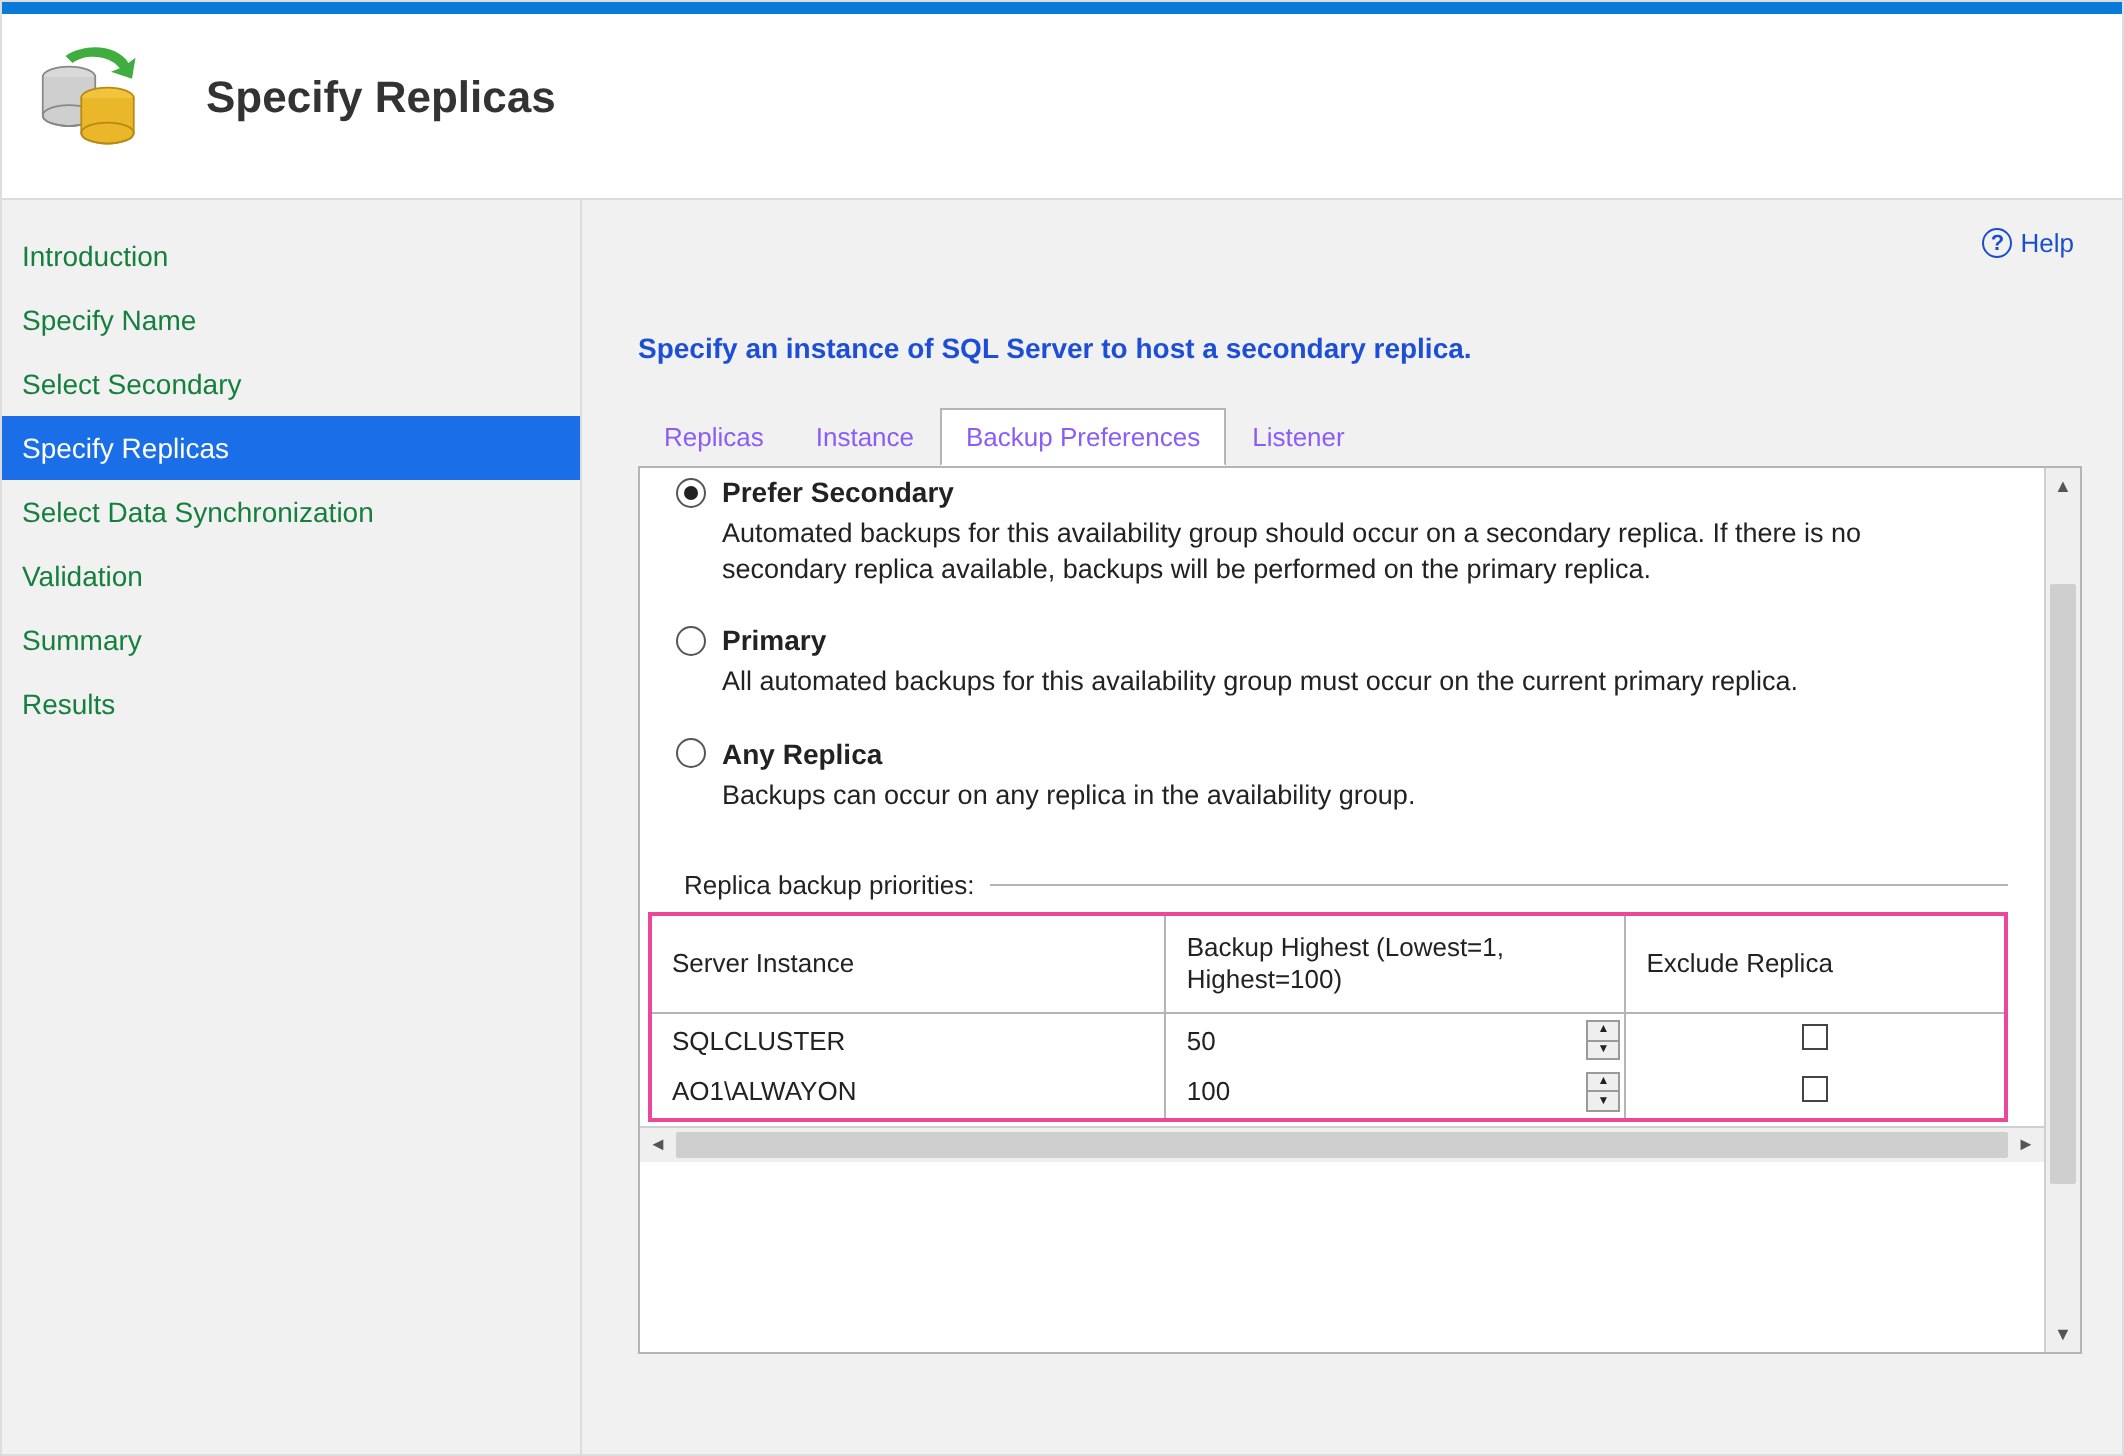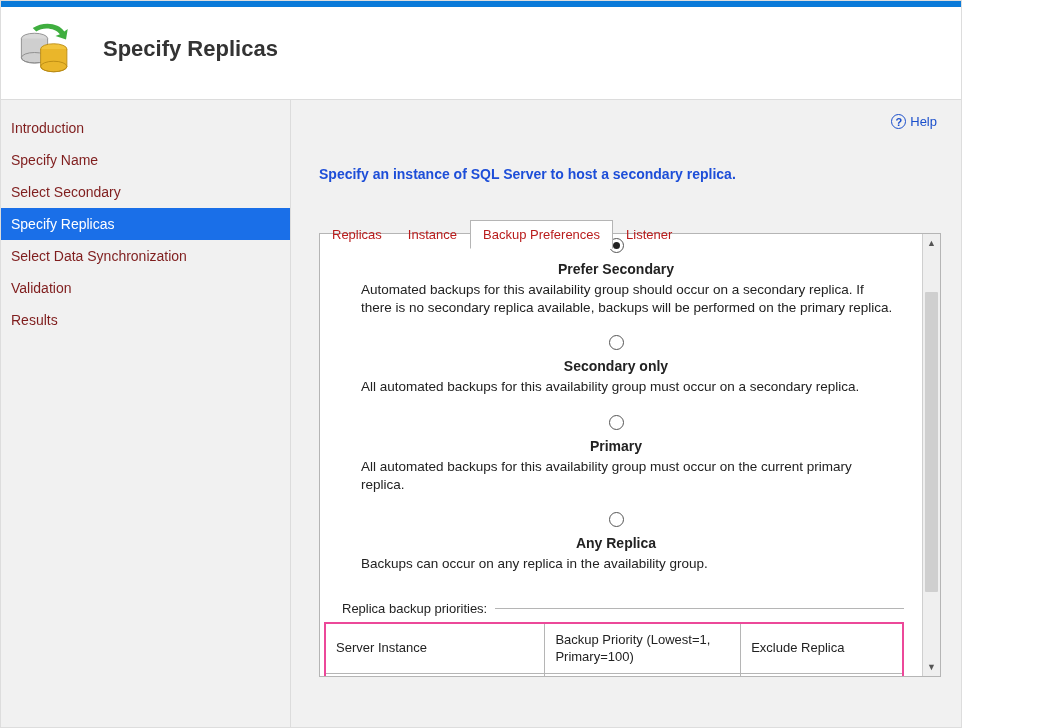--- a/index.html
+++ b/index.html
@@ -1,38 +1,38 @@
 <!DOCTYPE html>
 <html><head>
 <meta charset="utf-8">
 <style>
   * { box-sizing: border-box; }
   html, body { margin: 0; padding: 0; font-family: "Segoe UI", Tahoma, sans-serif; font-size: 13px; color: #222; background: #fff; }
-  .app { width: 962px; height: 728px; display: flex; flex-direction: column; border: 1px solid #ddd; }
+  .app { width: 1062px; height: 728px; display: flex; flex-direction: column; border: 1px solid #ddd; }
   .title-bar { height: 6px; background: #0a7ad9; }
   .header { display: flex; align-items: center; padding: 14px 20px 22px 16px; border-bottom: 1px solid #dcdcdc; }
   .header-icon { width: 56px; height: 56px; margin-right: 30px; position: relative; }
   .page-title { font-size: 22px; font-weight: 600; color: #333; }
   .body { flex: 1; display: flex; min-height: 0; }
   .sidebar { width: 290px; background: #f1f1f1; padding: 12px 0; border-right: 1px solid #dcdcdc; }
-  .nav-item { padding: 8px 10px; font-size: 14px; color: #7f1d1d; cursor: pointer; }
+  .nav-item { padding: 8px 10px; font-size: 14px; color: #15803d; cursor: pointer; }
   .nav-item.active { background: #1a6fe8; color: #fff; }
   .content { flex: 1; background: #f1f1f1; position: relative; display: flex; flex-direction: column; padding: 0; }
   .help-row { position: absolute; top: 14px; right: 24px; display: flex; align-items: center; gap: 4px; color: #1a4fcc; cursor: pointer; }
   .help-circle { width: 15px; height: 15px; border: 1.4px solid #1a4fcc; border-radius: 50%; display: flex; align-items: center; justify-content: center; font-size: 11px; font-weight: bold; }
   .content-inner { padding: 66px 20px 0 28px; flex: 1; display: flex; flex-direction: column; min-height: 0; }
   .instruction { font-size: 14px; font-weight: 600; color: #1d4ed8; margin-bottom: 22px; }
   .tabs { display: flex; align-items: flex-end; border-bottom: 1px solid #b5b5b5; }
-  .tab { padding: 6px 12px 6px 12px; font-size: 13px; color: #b91c1c; cursor: pointer; border: 1px solid transparent; position: relative; top: 16px; }
+  .tab { padding: 6px 12px 6px 12px; font-size: 13px; color: #8b5cf6; cursor: pointer; border: 1px solid transparent; position: relative; top: 0; }
   .tab.active { background: #fff; border: 1px solid #b5b5b5; border-bottom: 1px solid #fff; }
   .tab-panel { flex: 1; background: #fff; border: 1px solid #b5b5b5; border-top: none; display: flex; overflow: hidden; }
   .panel-scroll { flex: 1; overflow: hidden; display: flex; flex-direction: column; }
   .options { padding: 4px 28px 4px 18px; }
   .opt-row { margin-bottom: 18px; }
-  .opt-head { display: flex; align-items: center; gap: 8px; margin-bottom: 4px; flex-direction: column; }
+  .opt-head { display: flex; align-items: center; gap: 8px; margin-bottom: 4px; }
   .radio { width: 15px; height: 15px; border: 1.3px solid #555; border-radius: 50%; display: inline-flex; align-items: center; justify-content: center; cursor: pointer; flex-shrink: 0; }
   .radio.checked::after { content: ""; width: 7px; height: 7px; background: #222; border-radius: 50%; display: block; }
   .opt-title { font-weight: 600; font-size: 14px; }
   .opt-desc { margin-left: 23px; font-size: 13.5px; color: #222; line-height: 1.35; }
   .section-label { margin: 6px 0 6px 4px; padding: 0 18px; font-size: 13px; color: #222; display: flex; align-items: center; }
   .section-label .line { flex:1; height:1px; background:#b5b5b5; margin-left:8px; }
   .table-wrap { margin: 0 18px 2px 4px; border: 2px solid #ec4899; }
   table { width: 100%; border-collapse: collapse; font-size: 13px; }
   th { text-align: left; font-weight: 400; padding: 8px 10px; border-bottom: 1px solid #b5b5b5; background: #fff; vertical-align: middle; line-height: 1.25; }
   th + th, td + td { border-left: 1px solid #b5b5b5; }
@@ -75,20 +75,21 @@
   </div>
 
   <div class="body">
     <div class="sidebar">
       <div class="nav-item">Introduction</div>
       <div class="nav-item">Specify Name</div>
       <div class="nav-item">Select Secondary</div>
       <div class="nav-item active">Specify Replicas</div>
       <div class="nav-item">Select Data Synchronization</div>
       <div class="nav-item">Validation</div>
+      <div class="nav-item">Summary</div>
       <div class="nav-item">Results</div>
     </div>
 
     <div class="content">
       <div class="help-row">
         <span class="help-circle">?</span>
         <span>Help</span>
       </div>
 
       <div class="content-inner">
@@ -106,27 +107,20 @@
 
             <div class="options">
               <div class="opt-row">
                 <div class="opt-head">
                   <span class="radio checked"></span>
                   <span class="opt-title">Prefer Secondary</span>
                 </div>
                 <div class="opt-desc">Automated backups for this availability group should occur on a secondary replica. If there is no secondary replica available, backups will be performed on the primary replica.</div>
               </div>
 
-              <div class="opt-row">
-                <div class="opt-head">
-                  <span class="radio"></span>
-                  <span class="opt-title">Secondary only</span>
-                </div>
-                <div class="opt-desc">All automated backups for this availability group must occur on a secondary replica.</div>
-              </div>
 
               <div class="opt-row">
                 <div class="opt-head">
                   <span class="radio"></span>
                   <span class="opt-title">Primary</span>
                 </div>
                 <div class="opt-desc">All automated backups for this availability group must occur on the current primary replica.</div>
               </div>
 
               <div class="opt-row">
@@ -141,21 +135,21 @@
             <div class="section-label">
               <span>Replica backup priorities:</span>
               <span class="line"></span>
             </div>
 
             <div class="table-wrap">
               <table>
                 <thead>
                   <tr>
                     <th style="width:38%;">Server Instance</th>
-                    <th style="width:34%;">Backup Priority (Lowest=1, Primary=100)</th>
+                    <th style="width:34%;">Backup Highest (Lowest=1, Highest=100)</th>
                     <th style="width:28%;">Exclude Replica</th>
                   </tr>
                 </thead>
                 <tbody>
                   <tr>
                     <td>SQLCLUSTER</td>
                     <td class="priority">
                       <span>50</span>
                       <span class="spinner">
                         <span class="sp-btn">▲</span>

